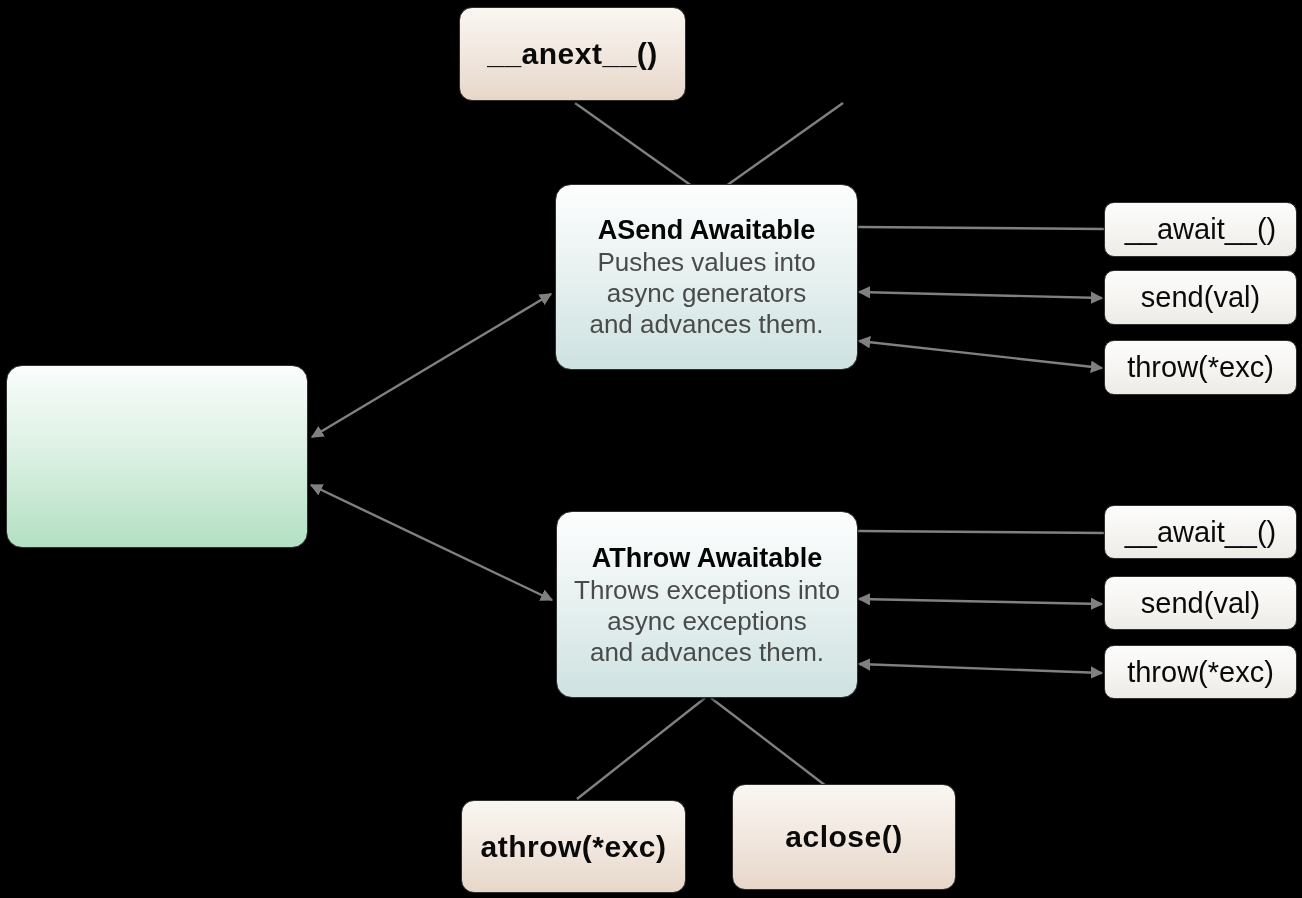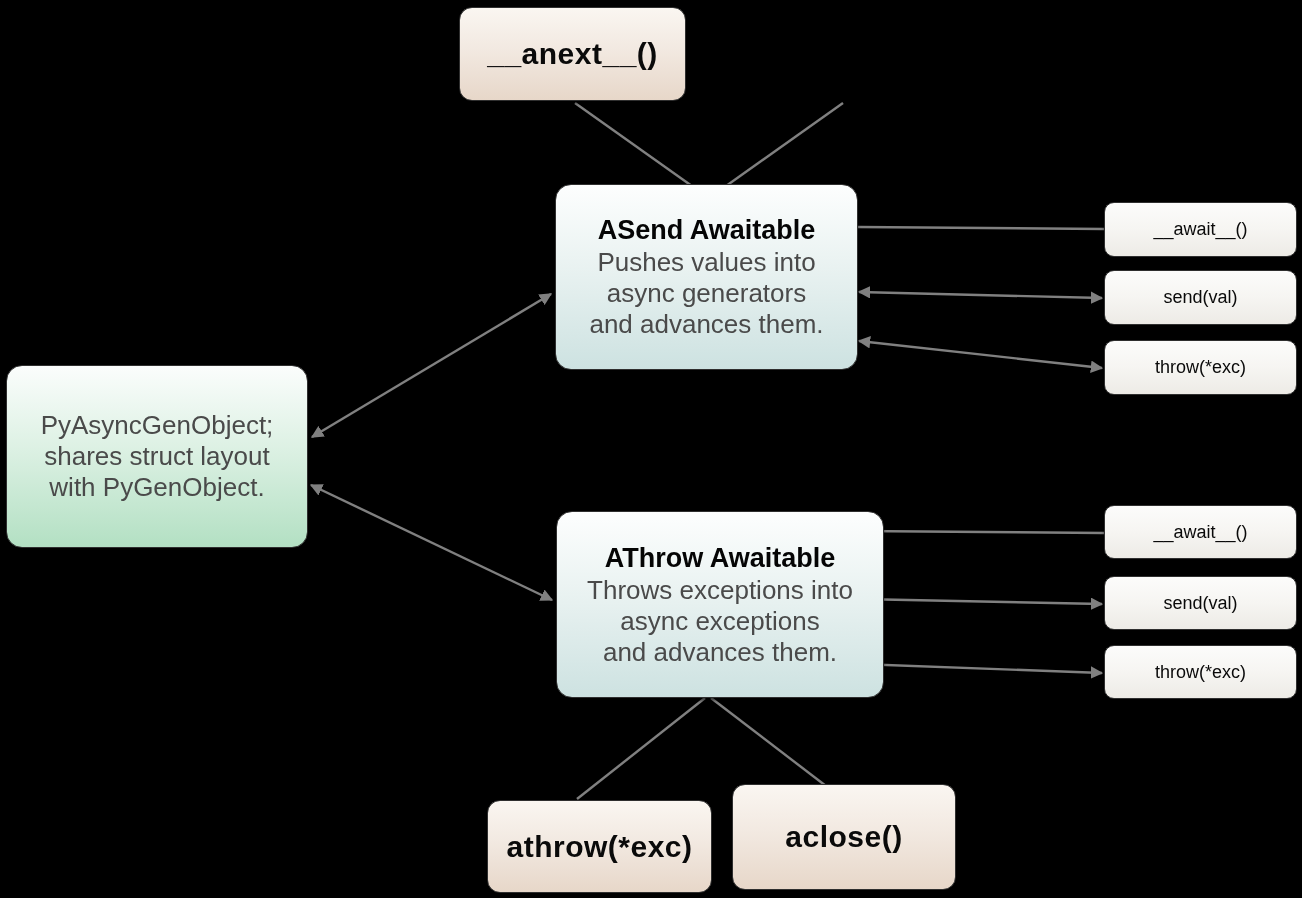--- a/index.html
+++ b/index.html
@@ -48,21 +48,21 @@
     background: linear-gradient(180deg, #fcfcfb 0%, #f6f5f2 50%, #edebe6 100%);
     border-radius: 10px;
   }
   .method-big {
     font-size: 30px;
     font-weight: 700;
     color: #0a0a0a;
     letter-spacing: 0.5px;
   }
   .method-small {
-    font-size: 18px;
+    font-size: 29px;
     font-weight: 400;
     color: #0a0a0a;
   }
   .node-title {
     font-size: 27px;
     font-weight: 700;
     color: #050505;
     line-height: 33px;
   }
   .node-desc {
@@ -70,28 +70,28 @@
     font-weight: 400;
     color: #4a4a4a;
     line-height: 31px;
     white-space: pre-line;
   }
   
   #n-anext      { left: 459px;  top: 7px;   width: 227px; height: 94px; }
   #n-asend      { left: 728px;  top: 7px;   width: 227px; height: 94px; }
   #n-asend-aw   { left: 555px;  top: 184px; width: 303px; height: 186px; }
   #n-async-gen  { left: 6px;    top: 365px; width: 302px; height: 183px; }
-  #n-athrow-aw  { left: 556px;  top: 511px; width: 328px; height: 187px; }
+  #n-athrow-aw  { left: 556px;  top: 511px; width: 302px; height: 187px; }
   #n-await-1    { left: 1104px; top: 202px; width: 193px; height: 55px; }
   #n-send-1     { left: 1104px; top: 270px; width: 193px; height: 55px; }
   #n-throw-1    { left: 1104px; top: 340px; width: 193px; height: 55px; }
   #n-await-2    { left: 1104px; top: 505px; width: 193px; height: 54px; }
   #n-send-2     { left: 1104px; top: 576px; width: 193px; height: 54px; }
   #n-throw-2    { left: 1104px; top: 645px; width: 193px; height: 54px; }
-  #n-athrow-m   { left: 487px;  top: 800px; width: 225px; height: 93px; }
+  #n-athrow-m   { left: 461px;  top: 800px; width: 225px; height: 93px; }
   #n-aclose     { left: 732px;  top: 784px; width: 224px; height: 106px; }
 </style>
 </head>
 <body>
 
 <div class="canvas">
 
   <svg class="connectors" viewBox="0 0 1302 898" xmlns="http://www.w3.org/2000/svg">
     <defs>
       <marker id="ah" viewBox="0 0 10 10" refX="9" refY="5" markerWidth="5.2" markerHeight="5.2" orient="auto-start-reverse">
@@ -124,23 +124,20 @@
   </div>
 
   <div class="node teal" id="n-asend-aw">
     <span class="node-title">ASend Awaitable</span>
     <span class="node-desc">Pushes values into
 async generators
 and advances them.</span>
   </div>
 
   <div class="node green" id="n-async-gen">
-    <span class="node-desc">PyAsyncGenObject;
-shares struct layout
-with PyGenObject.</span>
   </div>
 
   <div class="node teal" id="n-athrow-aw">
     <span class="node-title">AThrow Awaitable</span>
     <span class="node-desc">Throws exceptions into
 async exceptions
 and advances them.</span>
   </div>
 
   <div class="node white" id="n-await-1">

